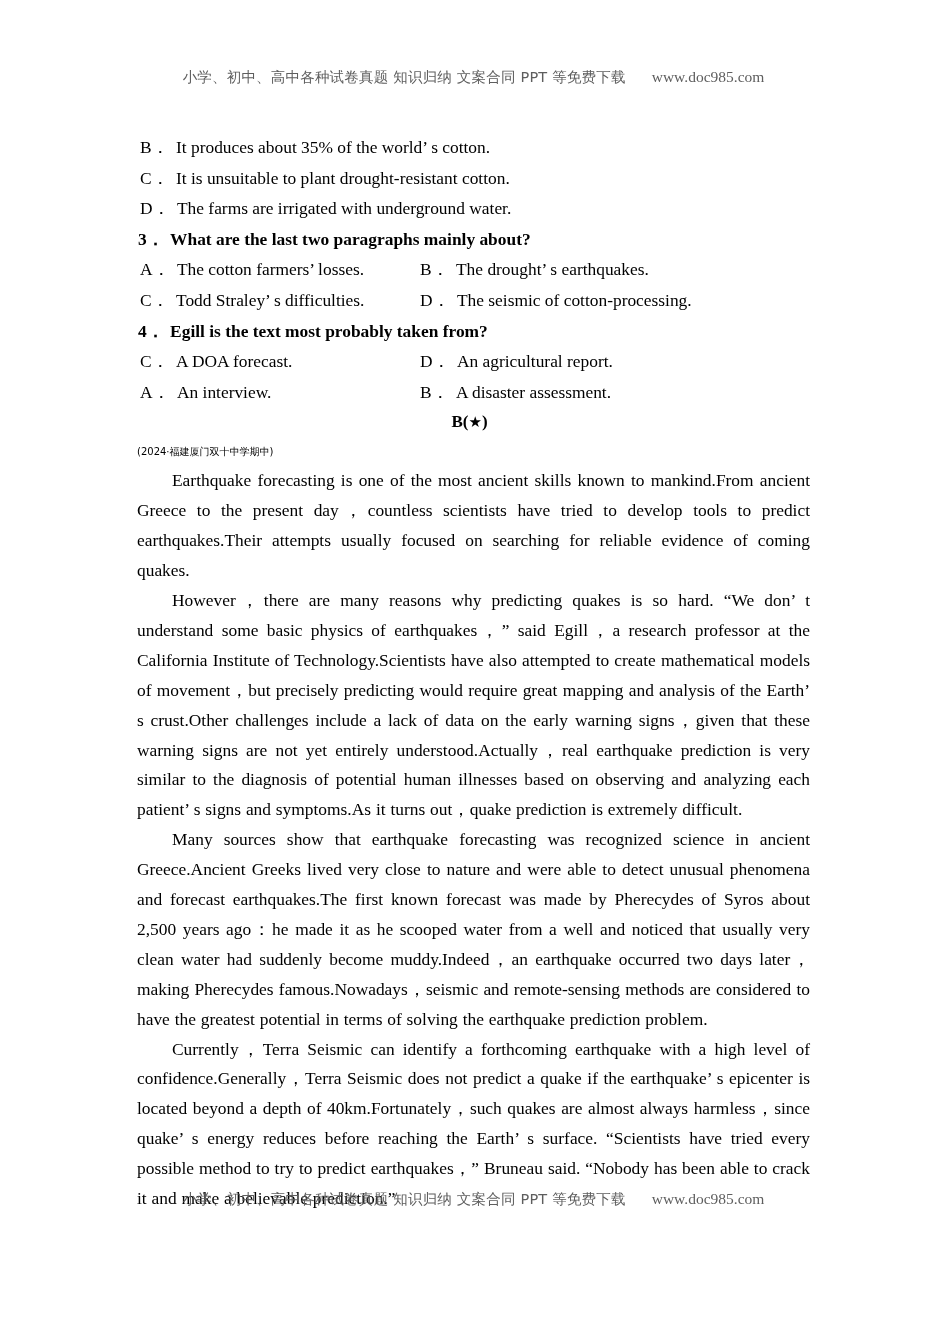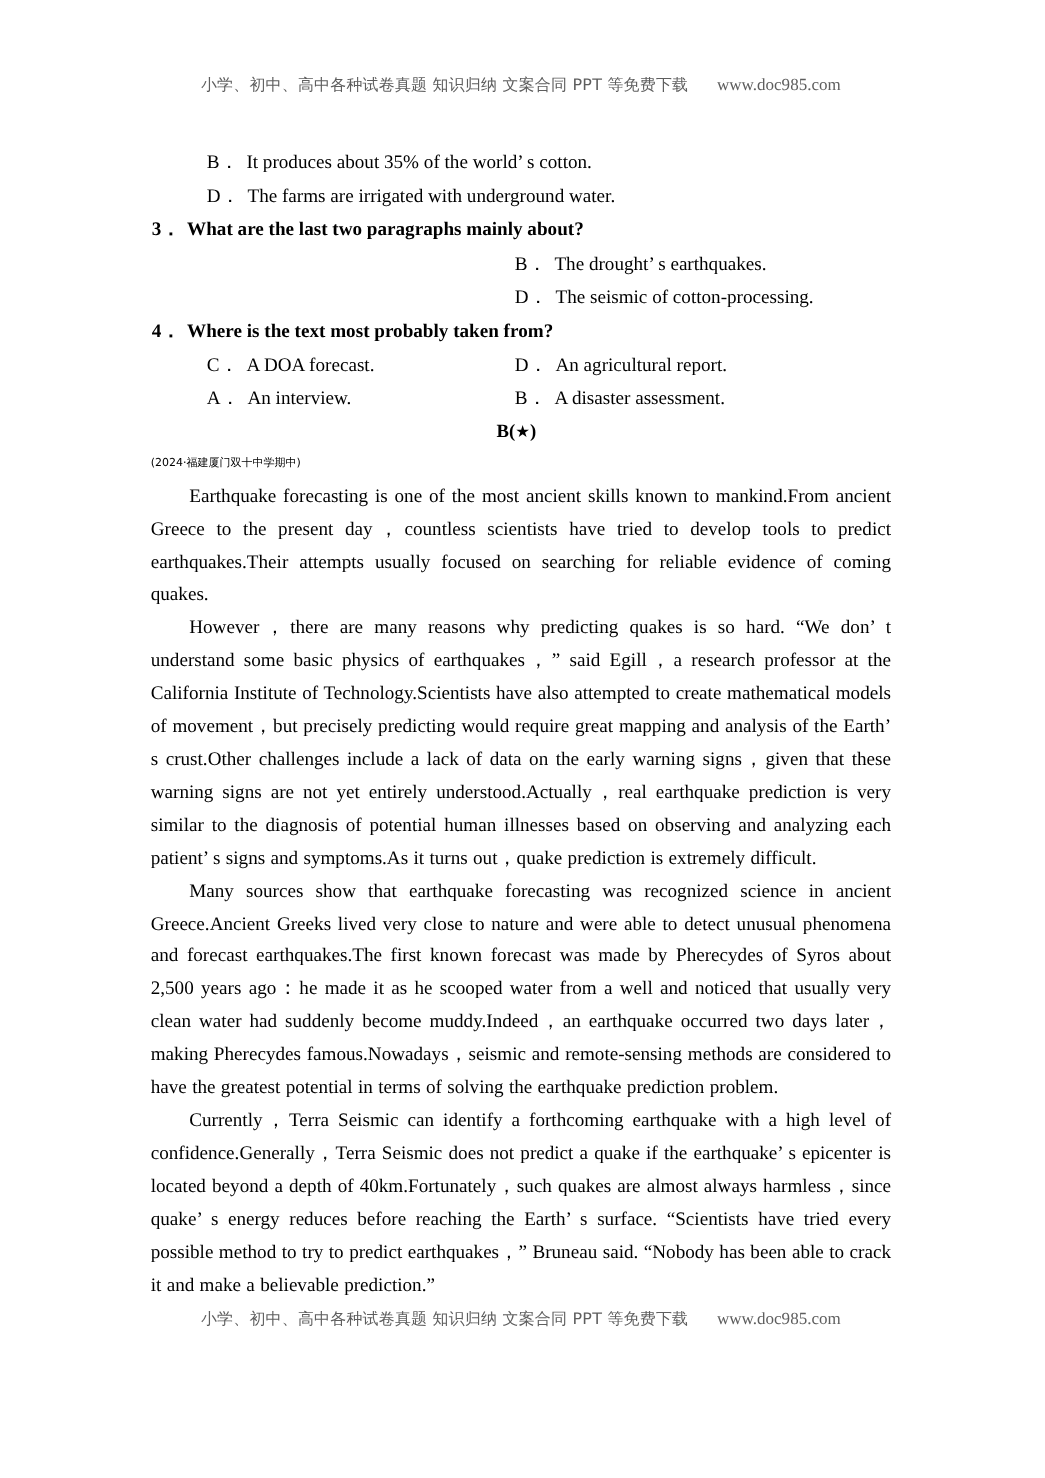--- a/index.html
+++ b/index.html
@@ -34,21 +34,20 @@
     width:673px;
   }
 
   
   .opt-row { height:30.6px; position:relative; font-size:17.4px; }
   .opt {
     position:absolute; top:0;
     white-space:nowrap;
     font-size:17.4px;
     line-height:30.6px;
-    margin-left:48px;
   }
   .opt.col1 { left:3px; }
   .opt.col2 { left:283px; }
   .opt.full { left:3px; }
   .opt .lbl { }
   .opt .txt { margin-left:7px; }
 
   
   .question {
     font-weight:bold;
@@ -104,40 +103,51 @@
 
   <div class="content">
 
     <div class="opt-row">
       <div class="opt full">
         <span class="lbl">B．</span><span class="txt">It produces about 35% of the world’ s cotton.</span>
       </div>
     </div>
     <div class="opt-row">
       <div class="opt full">
+        <span class="lbl">C．</span><span class="txt">It is unsuitable to plant drought-resistant cotton.</span>
+      </div>
+    </div>
+    <div class="opt-row">
+      <div class="opt full">
         <span class="lbl">D．</span><span class="txt">The farms are irrigated with underground water.</span>
       </div>
     </div>
 
     <div class="question">
       <span>3．</span><span class="qtxt">What are the last two paragraphs mainly about?</span>
     </div>
     <div class="opt-row">
+      <div class="opt col1">
+        <span class="lbl">A．</span><span class="txt">The cotton farmers’  losses.</span>
+      </div>
       <div class="opt col2">
         <span class="lbl">B．</span><span class="txt">The drought’ s earthquakes.</span>
       </div>
     </div>
     <div class="opt-row">
+      <div class="opt col1">
+        <span class="lbl">C．</span><span class="txt">Todd Straley’ s difficulties.</span>
+      </div>
       <div class="opt col2">
         <span class="lbl">D．</span><span class="txt">The seismic of cotton-processing.</span>
       </div>
     </div>
 
     <div class="question">
-      <span>4．</span><span class="qtxt">Where is the text most probably taken from?</span>
+      <span>4．</span><span class="qtxt">Egill is the text most probably taken from?</span>
     </div>
     <div class="opt-row">
       <div class="opt col1">
         <span class="lbl">C．</span><span class="txt">A DOA forecast.</span>
       </div>
       <div class="opt col2">
         <span class="lbl">D．</span><span class="txt">An agricultural report.</span>
       </div>
     </div>
     <div class="opt-row">

